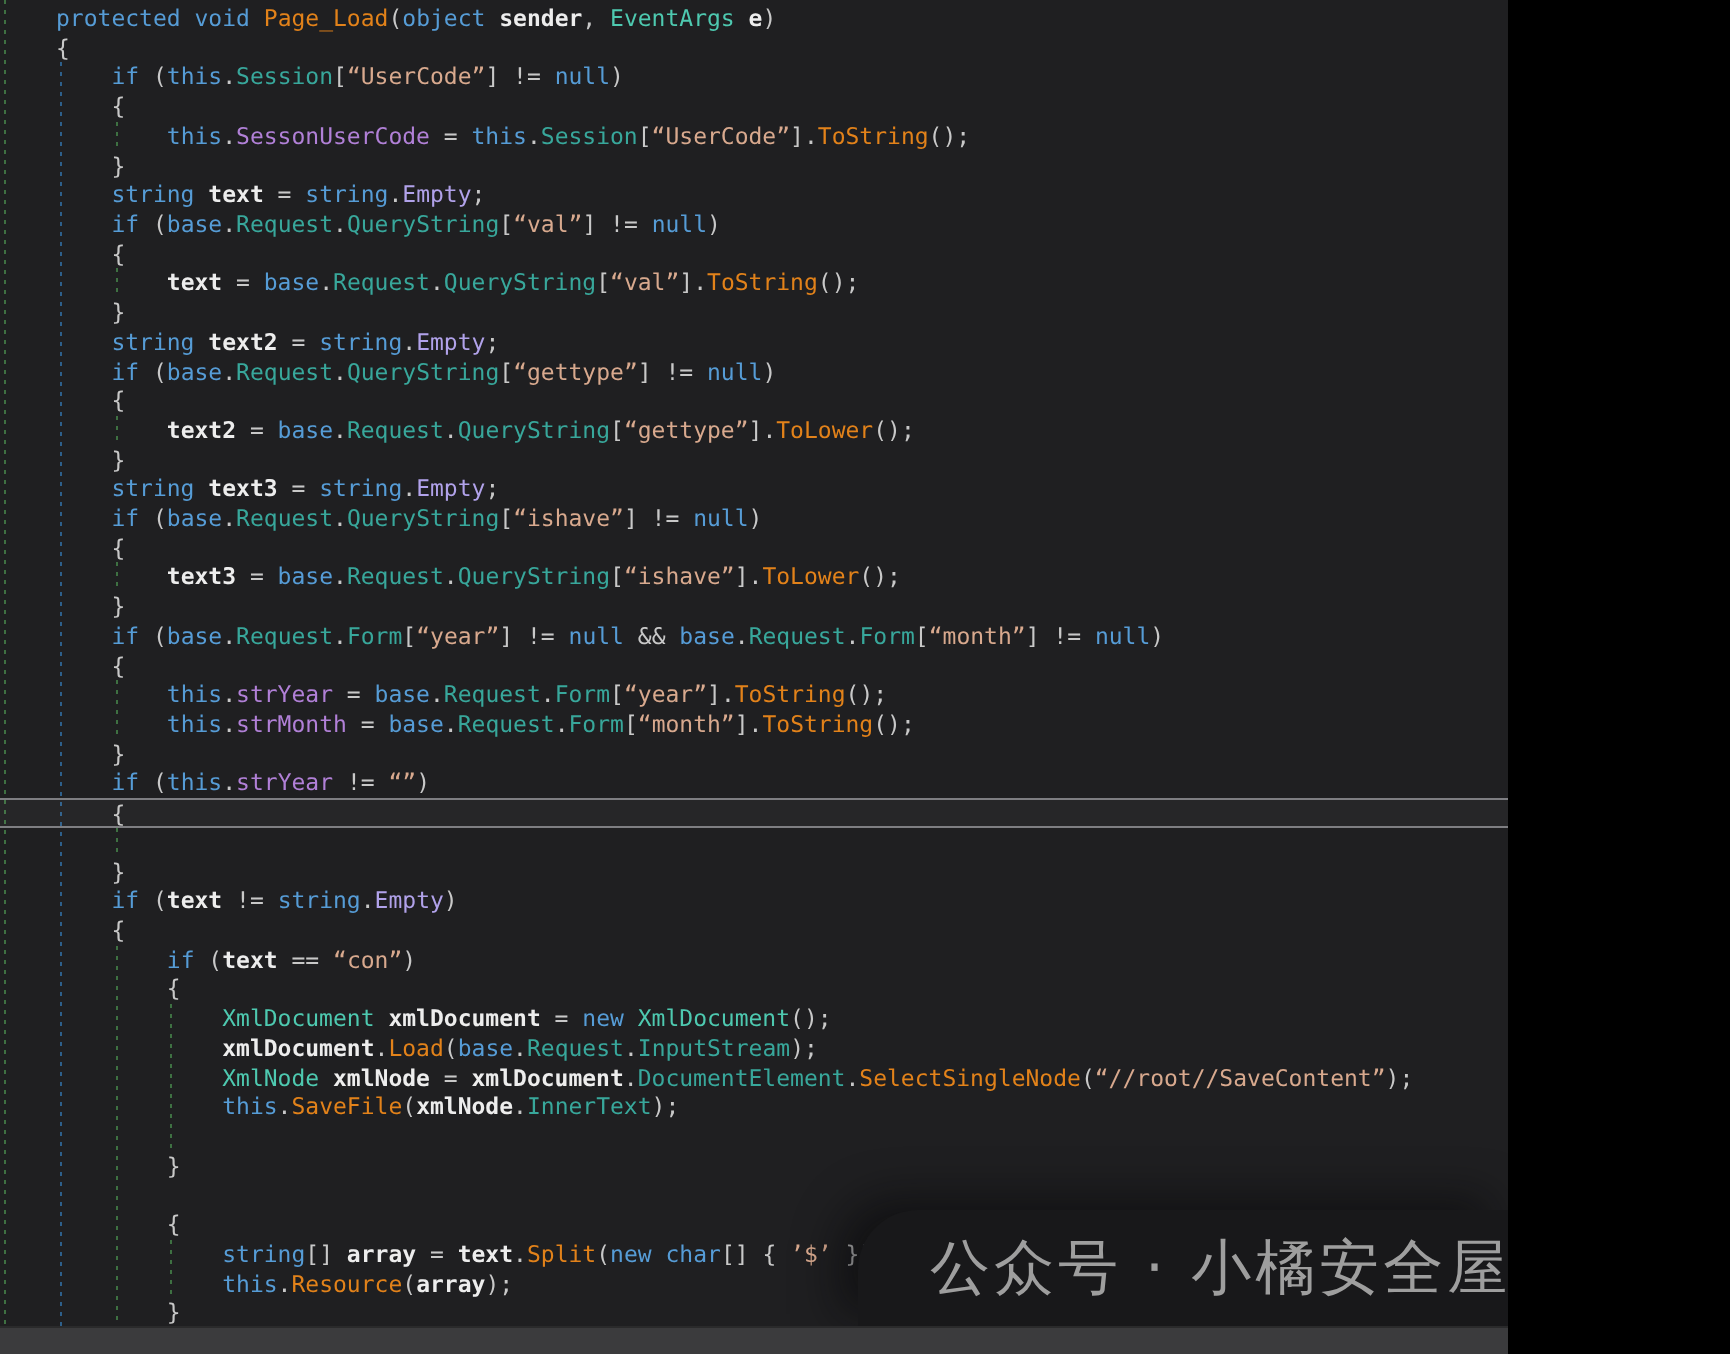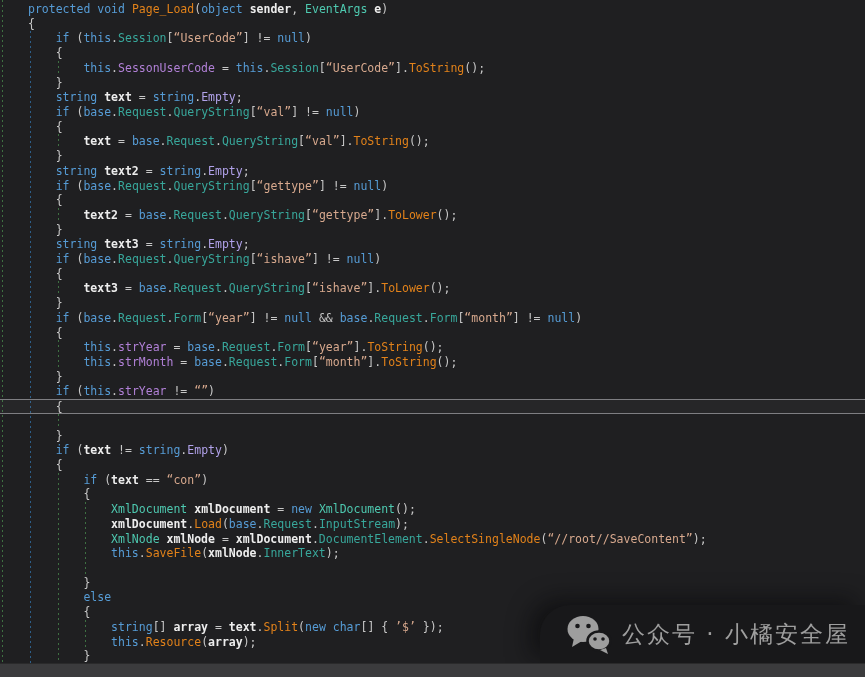--- a/index.html
+++ b/index.html
@@ -1,18 +1,18 @@
 <!DOCTYPE html>
 <html><head>
 <meta charset="utf-8">
 <style>
   html,body{margin:0;padding:0;background:#000;}
   .screen{
     position:relative;
-    width:865px;height:677px;
+    width:754px;height:677px;
     background:#1F1F21;
     overflow:hidden;
     font-family:"DejaVu Sans Mono",monospace;
   }
   .code-area{position:absolute;left:0;top:0;width:865px;height:663px;}
   .code-line{
     position:absolute;left:0;width:865px;height:14.71px;
     font-size:11.5px;line-height:14.71px;
     white-space:pre;box-sizing:border-box;
   }
@@ -35,21 +35,21 @@
   .watermark-box{
     position:absolute;right:0;top:605px;width:325px;height:58px;
     background:#18181A;
     border-top-left-radius:30px;
     box-shadow:-10px -6px 22px rgba(8,8,9,0.55);
     display:flex;align-items:center;
     padding-left:26px;box-sizing:border-box;
   }
   .watermark-text{
     font-family:"DejaVu Sans",sans-serif;
-    font-size:23px;color:#9E9E9E;letter-spacing:2px;
+    font-size:30px;color:#9E9E9E;letter-spacing:2px;
     margin-left:10px;white-space:nowrap;
   }
 </style>
 </head>
 <body>
 
 <div class="screen" style="background: rgb(31, 31, 33);">
   <div id="guides">
       <div class="indent-guide" style="left: 57.7px; top: 60.84px; height: 14.71px; background-image: linear-gradient(rgb(62, 112, 66) 0px, rgb(62, 112, 66) 2px, transparent 2px, transparent 5px);"></div>
       <div class="indent-guide" style="left: 57.7px; top: 134.39px; height: 14.71px; background-image: linear-gradient(rgb(62, 112, 66) 0px, rgb(62, 112, 66) 2px, transparent 2px, transparent 5px);"></div>
@@ -95,21 +95,20 @@
       <div class="code-line" style="top: 428.59px; padding-left: 55.7px;"><span class="tok tok-pun" style="color: rgb(200, 200, 200);">}</span></div>
       <div class="code-line" style="top: 443.3px; padding-left: 55.7px;"><span class="tok tok-kw" style="color: rgb(86, 156, 214);">if</span><span class="tok tok-pun" style="color: rgb(200, 200, 200);"> (</span><span class="tok tok-loc" style="color: rgb(237, 237, 237);">text</span><span class="tok tok-pun" style="color: rgb(200, 200, 200);"> != </span><span class="tok tok-kw" style="color: rgb(86, 156, 214);">string</span><span class="tok tok-pun" style="color: rgb(200, 200, 200);">.</span><span class="tok tok-sfld" style="color: rgb(177, 162, 234);">Empty</span><span class="tok tok-pun" style="color: rgb(200, 200, 200);">)</span></div>
       <div class="code-line" style="top: 458.01px; padding-left: 55.7px;"><span class="tok tok-pun" style="color: rgb(200, 200, 200);">{</span></div>
       <div class="code-line" style="top: 472.72px; padding-left: 83.4px;"><span class="tok tok-kw" style="color: rgb(86, 156, 214);">if</span><span class="tok tok-pun" style="color: rgb(200, 200, 200);"> (</span><span class="tok tok-loc" style="color: rgb(237, 237, 237);">text</span><span class="tok tok-pun" style="color: rgb(200, 200, 200);"> == </span><span class="tok tok-str" style="color: rgb(216, 169, 142);">“con”</span><span class="tok tok-pun" style="color: rgb(200, 200, 200);">)</span></div>
       <div class="code-line" style="top: 487.43px; padding-left: 83.4px;"><span class="tok tok-pun" style="color: rgb(200, 200, 200);">{</span></div>
       <div class="code-line" style="top: 502.14px; padding-left: 111.1px;"><span class="tok tok-typ" style="color: rgb(78, 201, 176);">XmlDocument</span><span class="tok tok-pun" style="color: rgb(200, 200, 200);"> </span><span class="tok tok-loc" style="color: rgb(237, 237, 237);">xmlDocument</span><span class="tok tok-pun" style="color: rgb(200, 200, 200);"> = </span><span class="tok tok-kw" style="color: rgb(86, 156, 214);">new</span><span class="tok tok-pun" style="color: rgb(200, 200, 200);"> </span><span class="tok tok-typ" style="color: rgb(78, 201, 176);">XmlDocument</span><span class="tok tok-pun" style="color: rgb(200, 200, 200);">();</span></div>
       <div class="code-line" style="top: 516.85px; padding-left: 111.1px;"><span class="tok tok-loc" style="color: rgb(237, 237, 237);">xmlDocument</span><span class="tok tok-pun" style="color: rgb(200, 200, 200);">.</span><span class="tok tok-met" style="color: rgb(226, 130, 26);">Load</span><span class="tok tok-pun" style="color: rgb(200, 200, 200);">(</span><span class="tok tok-kw" style="color: rgb(86, 156, 214);">base</span><span class="tok tok-pun" style="color: rgb(200, 200, 200);">.</span><span class="tok tok-mem" style="color: rgb(56, 167, 155);">Request</span><span class="tok tok-pun" style="color: rgb(200, 200, 200);">.</span><span class="tok tok-mem" style="color: rgb(56, 167, 155);">InputStream</span><span class="tok tok-pun" style="color: rgb(200, 200, 200);">);</span></div>
       <div class="code-line" style="top: 531.56px; padding-left: 111.1px;"><span class="tok tok-typ" style="color: rgb(78, 201, 176);">XmlNode</span><span class="tok tok-pun" style="color: rgb(200, 200, 200);"> </span><span class="tok tok-loc" style="color: rgb(237, 237, 237);">xmlNode</span><span class="tok tok-pun" style="color: rgb(200, 200, 200);"> = </span><span class="tok tok-loc" style="color: rgb(237, 237, 237);">xmlDocument</span><span class="tok tok-pun" style="color: rgb(200, 200, 200);">.</span><span class="tok tok-mem" style="color: rgb(56, 167, 155);">DocumentElement</span><span class="tok tok-pun" style="color: rgb(200, 200, 200);">.</span><span class="tok tok-met" style="color: rgb(226, 130, 26);">SelectSingleNode</span><span class="tok tok-pun" style="color: rgb(200, 200, 200);">(</span><span class="tok tok-str" style="color: rgb(216, 169, 142);">“//root//SaveContent”</span><span class="tok tok-pun" style="color: rgb(200, 200, 200);">);</span></div>
       <div class="code-line" style="top: 546.27px; padding-left: 111.1px;"><span class="tok tok-kw" style="color: rgb(86, 156, 214);">this</span><span class="tok tok-pun" style="color: rgb(200, 200, 200);">.</span><span class="tok tok-met" style="color: rgb(226, 130, 26);">SaveFile</span><span class="tok tok-pun" style="color: rgb(200, 200, 200);">(</span><span class="tok tok-loc" style="color: rgb(237, 237, 237);">xmlNode</span><span class="tok tok-pun" style="color: rgb(200, 200, 200);">.</span><span class="tok tok-mem" style="color: rgb(56, 167, 155);">InnerText</span><span class="tok tok-pun" style="color: rgb(200, 200, 200);">);</span></div>
       <div class="code-line" style="top: 575.69px; padding-left: 83.4px;"><span class="tok tok-pun" style="color: rgb(200, 200, 200);">}</span></div>
-      <div class="code-line" style="top: 590.4px; padding-left: 83.4px;"><span class="tok tok-kw" style="color: rgb(86, 156, 214);">else</span></div>
       <div class="code-line" style="top: 605.11px; padding-left: 83.4px;"><span class="tok tok-pun" style="color: rgb(200, 200, 200);">{</span></div>
       <div class="code-line" style="top: 619.82px; padding-left: 111.1px;"><span class="tok tok-kw" style="color: rgb(86, 156, 214);">string</span><span class="tok tok-pun" style="color: rgb(200, 200, 200);">[] </span><span class="tok tok-loc" style="color: rgb(237, 237, 237);">array</span><span class="tok tok-pun" style="color: rgb(200, 200, 200);"> = </span><span class="tok tok-loc" style="color: rgb(237, 237, 237);">text</span><span class="tok tok-pun" style="color: rgb(200, 200, 200);">.</span><span class="tok tok-met" style="color: rgb(226, 130, 26);">Split</span><span class="tok tok-pun" style="color: rgb(200, 200, 200);">(</span><span class="tok tok-kw" style="color: rgb(86, 156, 214);">new</span><span class="tok tok-pun" style="color: rgb(200, 200, 200);"> </span><span class="tok tok-kw" style="color: rgb(86, 156, 214);">char</span><span class="tok tok-pun" style="color: rgb(200, 200, 200);">[] { </span><span class="tok tok-str" style="color: rgb(216, 169, 142);">’$’</span><span class="tok tok-pun" style="color: rgb(200, 200, 200);"> });</span></div>
       <div class="code-line" style="top: 634.53px; padding-left: 111.1px;"><span class="tok tok-kw" style="color: rgb(86, 156, 214);">this</span><span class="tok tok-pun" style="color: rgb(200, 200, 200);">.</span><span class="tok tok-met" style="color: rgb(226, 130, 26);">Resource</span><span class="tok tok-pun" style="color: rgb(200, 200, 200);">(</span><span class="tok tok-loc" style="color: rgb(237, 237, 237);">array</span><span class="tok tok-pun" style="color: rgb(200, 200, 200);">);</span></div>
       <div class="code-line" style="top: 649.24px; padding-left: 83.4px;"><span class="tok tok-pun" style="color: rgb(200, 200, 200);">}</span></div>
     </div>
   <div class="watermark-box" style="background: rgb(24, 24, 26);">
     <svg width="46" height="40" viewBox="0 0 46 40">
       <g fill="#9E9E9E">
         <ellipse cx="17" cy="15" rx="15.5" ry="13"></ellipse>
         <path d="M8 24 L6 33 L16 27 Z"></path>

